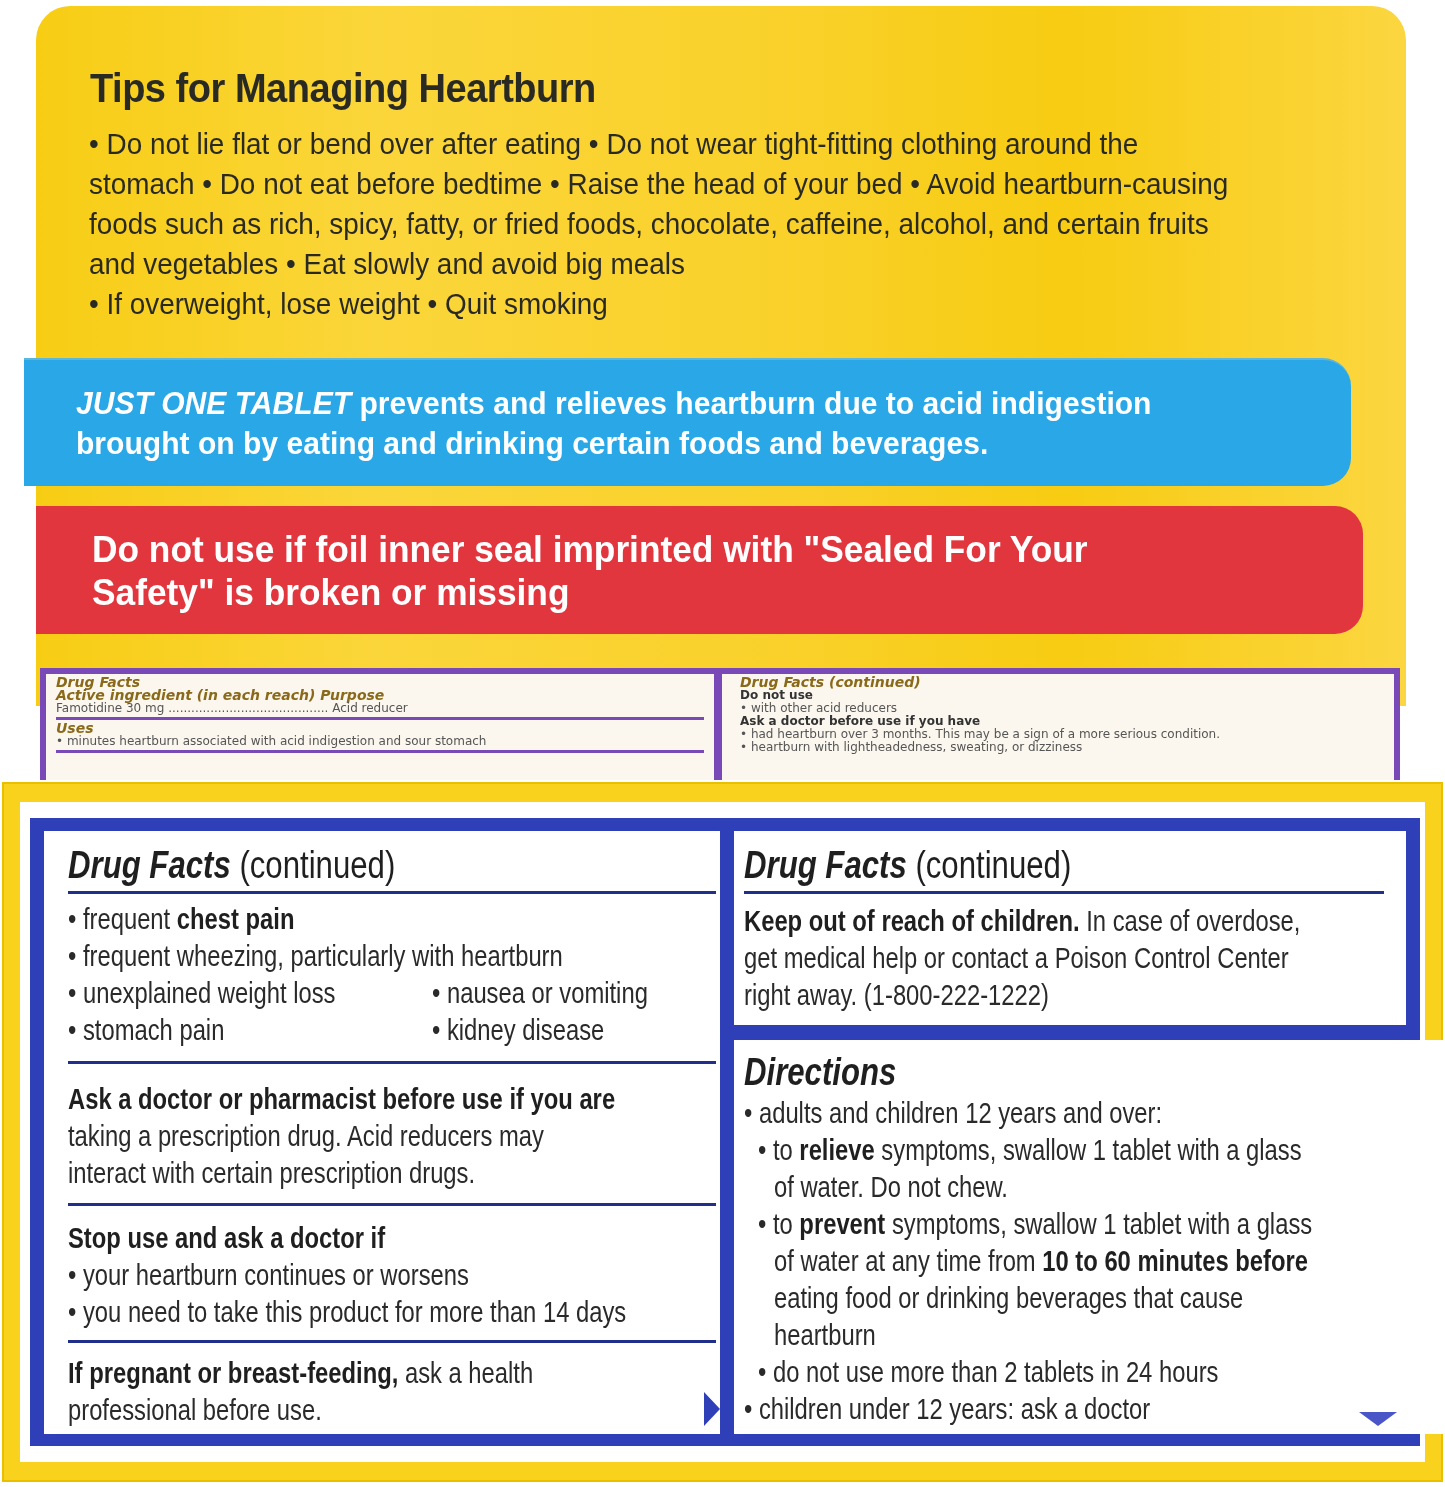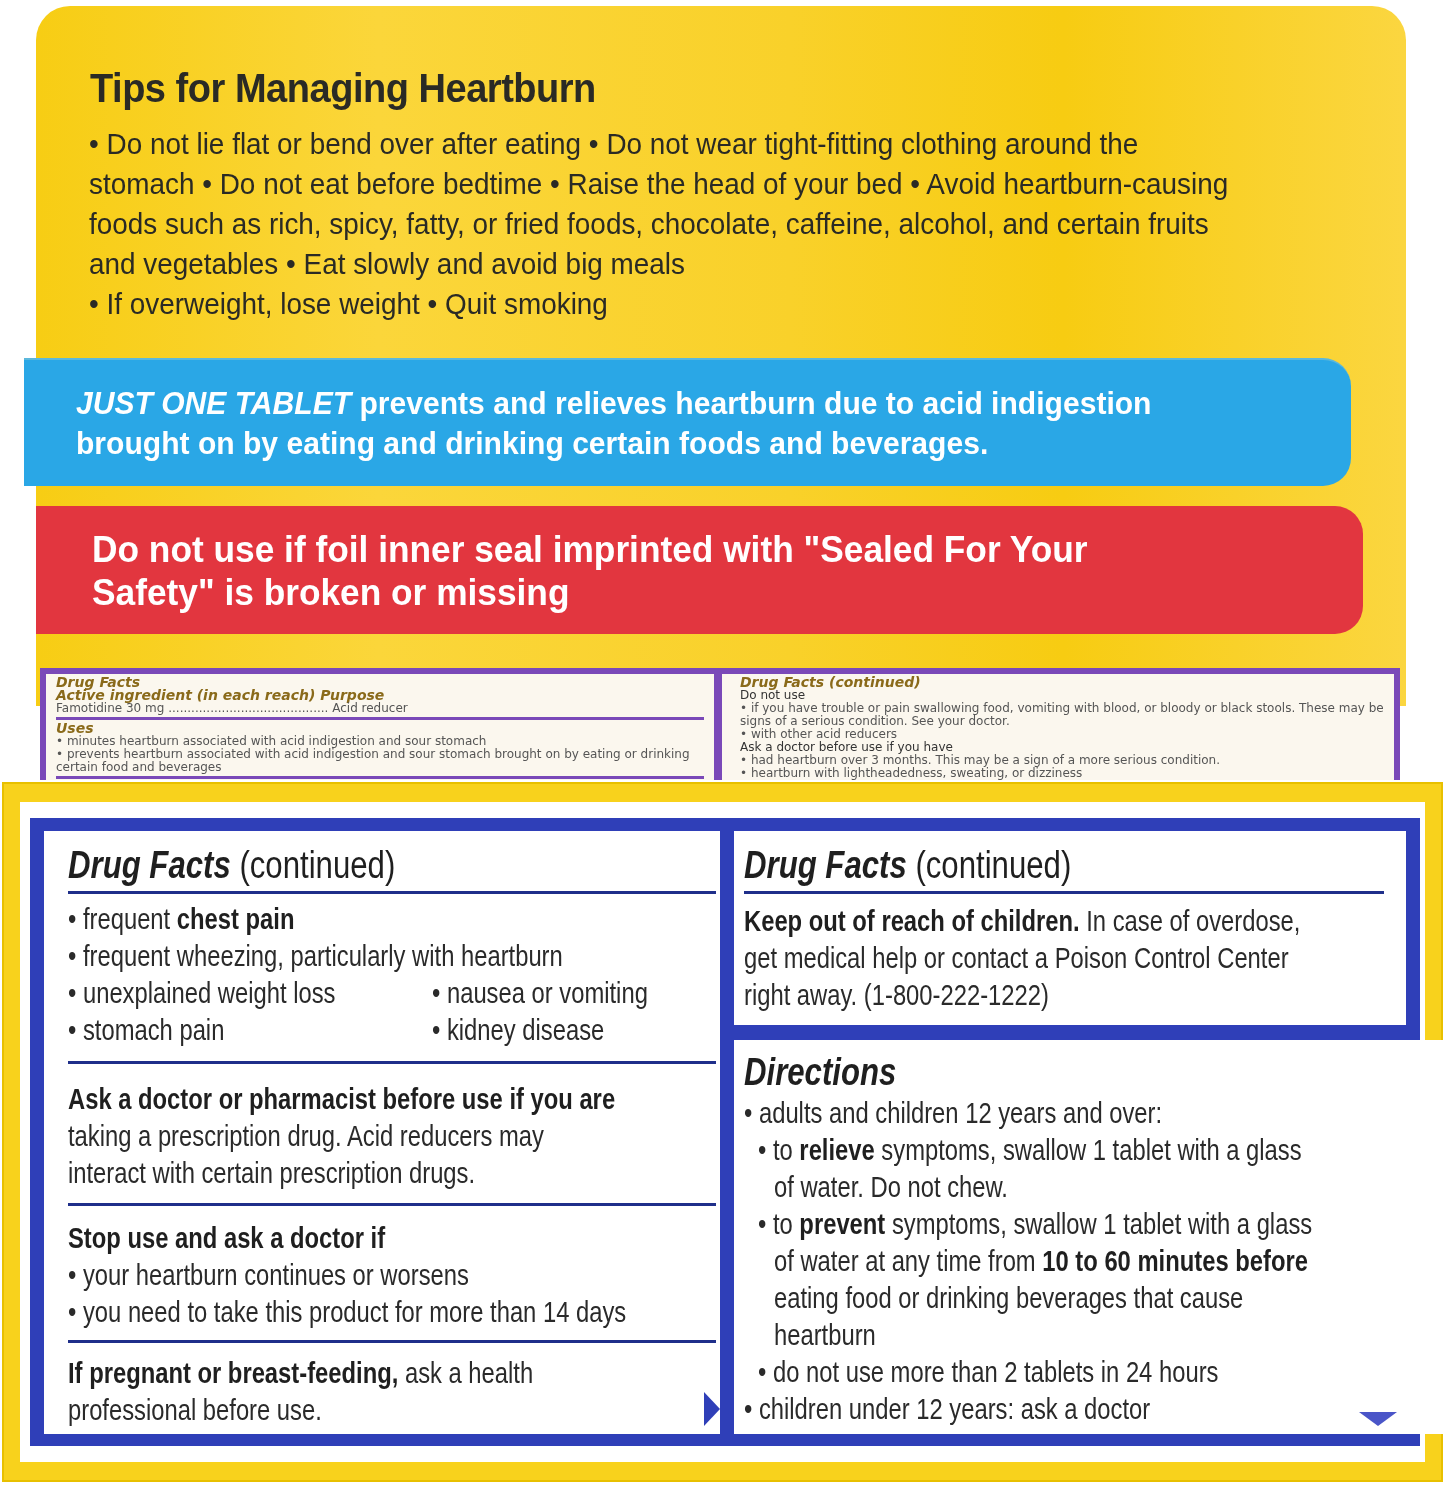--- a/index.html
+++ b/index.html
@@ -56,21 +56,21 @@
     background: #fbf7ee; border: 6px solid #7a49b8; border-bottom: none;
   }
   .back-col {
     position: absolute; top: 0; height: 100%; padding: 2px 10px;
     font-family: "DejaVu Sans", sans-serif; font-size: 12px; line-height: 13px;
     color: #555; overflow: hidden;
   }
   .back-col.left { left: 0; width: 676px; border-right: 8px solid #7a49b8; }
   .back-col.right { left: 684px; width: 664px; }
   .back-col .h { font-weight: bold; font-style: italic; color: #8a6a1a; font-size: 14px; }
-  .back-col .b { font-weight: normal; color: #333; }
+  .back-col .b { font-weight: bold; color: #333; }
   .back-col .sep { border-top: 3px solid #7a49b8; margin: 2px 0; }
 
   
   .front {
     position: absolute; left: 2px; top: 782px; width: 1441px; height: 700px;
     background: #f8d21c; border: 2px solid #e8c000;
   }
   .front-white {
     position: absolute; left: 16px; top: 18px; width: 1405px; height: 660px;
     background: #ffffff;
@@ -142,28 +142,26 @@
 </div>
 
 <div class="back-card">
   <div class="back-col left">
     <div class="h">Drug Facts</div>
     <div class="h">Active ingredient (in each reach)     Purpose</div>
     <div>Famotidine 30 mg .......................................... Acid reducer</div>
     <div class="sep"></div>
     <div class="h">Uses</div>
     <div>• minutes heartburn associated with acid indigestion and sour stomach</div>
-    <div>• prevents heartburn associated with acid indigestion and sour stomach brought on by eating or drinking certain food and beverages</div>
     <div class="sep"></div>
 
   </div>
   <div class="back-col right">
     <div class="h">Drug Facts (continued)</div>
     <div class="b">Do not use</div>
-    <div>• if you have trouble or pain swallowing food, vomiting with blood, or bloody or black stools. These may be signs of a serious condition. See your doctor.</div>
     <div>• with other acid reducers</div>
     <div class="b">Ask a doctor before use if you have</div>
     <div>• had heartburn over 3 months. This may be a sign of a more serious condition.</div>
     <div>• heartburn with lightheadedness, sweating, or dizziness</div>
 
   </div>
 </div>
 
 <div class="front">
   <div class="front-white">

